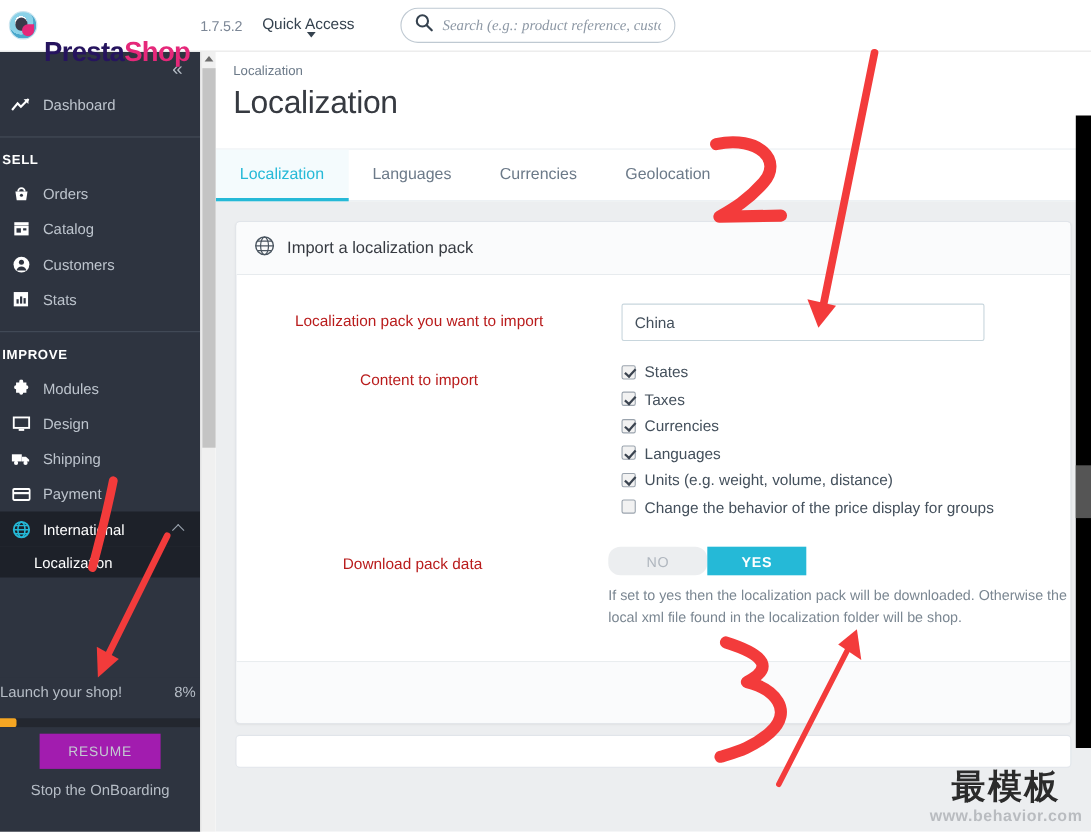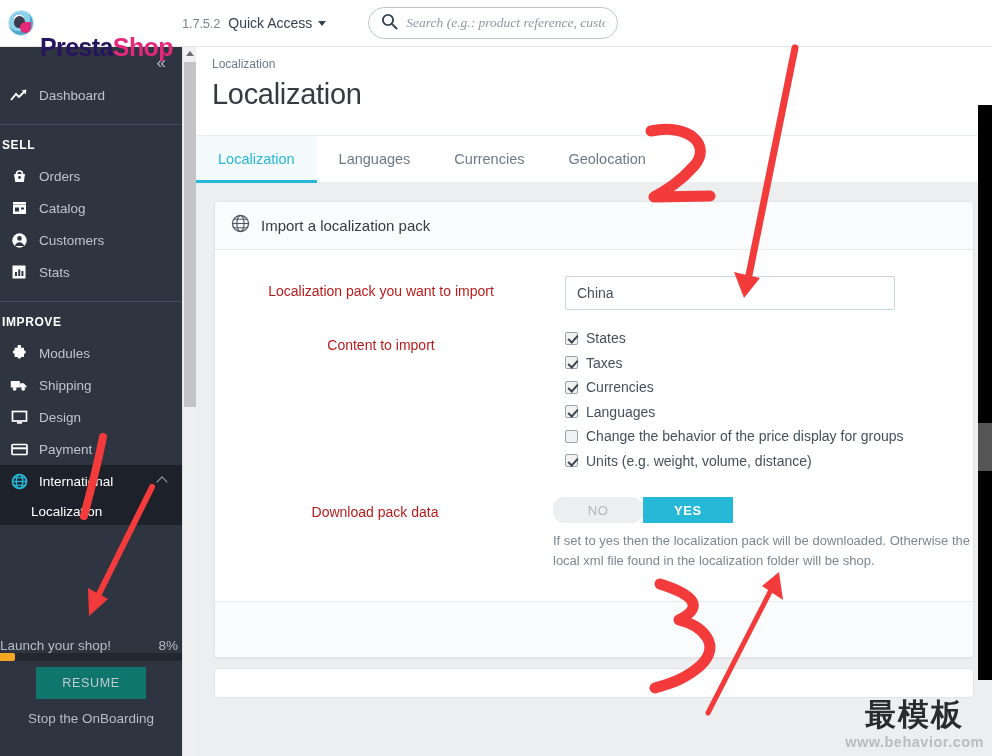--- a/index.html
+++ b/index.html
@@ -34,22 +34,22 @@
   .logo-mark::after {
     content: ""; position: absolute; right: 2px; bottom: 2px;
     width: 11px; height: 11px; border-radius: 50% 0 50% 50%;
     background: #e5287a;
   }
   .logo-text { font-size: 25px; font-weight: bold; letter-spacing: -.6px; margin-left: 6px; margin-top: 48px; }
   .logo-presta { color: #26145e; }
   .logo-shop { color: #e5287a; }
   .version { font-size: 13px; color: #7c8796; margin-left: 9px; letter-spacing: -.2px; }
   .quick-access {
-    font-size: 14px; color: #35424f; margin-left: 8px;
-    display: flex; align-items: center; cursor: pointer;
+    font-size: 14px; color: #35424f; margin-left: 18px;
+    display: flex; align-items: center; cursor: pointer; flex-direction: column;
   }
   .caret-dn {
     width: 0; height: 0; margin-left: 6px;
     border-left: 4.5px solid transparent;
     border-right: 4.5px solid transparent;
     border-top: 5.5px solid #35424f;
   }
   .search-box {
     margin-left: 42px;
     width: 250px; height: 32px;
@@ -100,27 +100,27 @@
   .chev-up {
     position: absolute; right: 16px; width: 8px; height: 8px;
     border-left: 1.6px solid #9aa3ae; border-top: 1.6px solid #9aa3ae;
     transform: rotate(45deg); top: 13px;
   }
 
   
   #onboard { position: absolute; left: 0; bottom: 0; width: 182px; background: #2e3440; }
   .ob-row {
     display: flex; justify-content: space-between; align-items: center;
-    color: #b6bdc6; font-size: 13.5px; padding: 6px 4px 0 0;
+    color: #b6bdc6; font-size: 13.5px; padding: 6px 4px 16px 0;
   }
   .ob-bar { height: 8px; background: #23272f; position: relative; }
   .ob-bar-fill { position: absolute; left: 0; top: 0; height: 8px; width: 12%; background: #f5a623; border-radius: 0 2px 2px 0; }
   .ob-resume-wrap { display: flex; justify-content: center; padding-top: 6px; }
   .ob-resume {
-    background: #0f766e; color: #c3c9d1; font-size: 12.5px;
+    background: #a21caf; color: #c3c9d1; font-size: 12.5px;
     letter-spacing: .7px; padding: 9px 26px; cursor: pointer;
   }
   .ob-stop { text-align: center; color: #b6bdc6; font-size: 13.5px; padding: 12px 0 30px 0; cursor: pointer; }
 
   
   #side-scroll {
     position: absolute; left: 182px; top: 47px;
     width: 14px; height: 709px; background: #f0f0f0;
     border-left: 1px solid #e0e0e0; z-index: 31;
   }
@@ -319,37 +319,37 @@
   <div class="nav-item">
     <span class="ico">
       <svg width="17" height="16" viewBox="0 0 17 16">
           <path d="M6.5 1.5a1.8 1.8 0 013.6 0v1.2H13v2.6a1.8 1.8 0 010 3.6V12h-2.9a1.8 1.8 0 01-3.6 0H3.6V8.9a1.8 1.8 0 010-3.6V2.7h2.9z" fill="#fff"></path>
         </svg>
     </span>
     <span>Modules</span>
   </div>
   <div class="nav-item">
     <span class="ico">
+      <svg width="17" height="15" viewBox="0 0 17 15">
+          <rect x="1.5" y="1.5" width="14" height="9.5" fill="none" stroke="#fff" stroke-width="1.7"></rect>
+          <rect x="6" y="12" width="5" height="1.7" fill="#fff"></rect>
+        </svg>
+    </span>
+    <span>Design</span>
+  </div>
+  <div class="nav-item">
+    <span class="ico">
       <svg width="18" height="14" viewBox="0 0 18 14">
           <rect x="0.8" y="3" width="9" height="6.5" fill="#fff"></rect>
           <path d="M10 5.2h3.6L16.5 8v1.5H10z" fill="#fff"></path>
           <circle cx="4.6" cy="10.8" r="1.9" fill="#fff"></circle>
           <circle cx="13.2" cy="10.8" r="1.9" fill="#fff"></circle>
         </svg>
     </span>
     <span>Shipping</span>
-  </div>
-  <div class="nav-item">
-    <span class="ico">
-      <svg width="17" height="15" viewBox="0 0 17 15">
-          <rect x="1.5" y="1.5" width="14" height="9.5" fill="none" stroke="#fff" stroke-width="1.7"></rect>
-          <rect x="6" y="12" width="5" height="1.7" fill="#fff"></rect>
-        </svg>
-    </span>
-    <span>Design</span>
   </div>
   <div class="nav-item">
     <span class="ico">
       <svg width="17" height="13" viewBox="0 0 17 13">
           <rect x="1" y="1.5" width="15" height="10" rx="1" fill="none" stroke="#fff" stroke-width="1.7"></rect>
           <rect x="1" y="4.3" width="15" height="2" fill="#fff"></rect>
         </svg>
     </span>
     <span>Payment</span>
   </div>
@@ -437,26 +437,26 @@
             </div>
             <div class="cb-row">
               <span class="cb checked"></span>
               <span>Currencies</span>
             </div>
             <div class="cb-row">
               <span class="cb checked"></span>
               <span>Languages</span>
             </div>
             <div class="cb-row">
+              <span class="cb checked"></span>
+              <span>Units (e.g. weight, volume, distance)</span>
+            </div>
+            <div class="cb-row">
               <span class="cb"></span>
               <span>Change the behavior of the price display for groups</span>
-            </div>
-            <div class="cb-row">
-              <span class="cb checked"></span>
-              <span>Units (e.g. weight, volume, distance)</span>
             </div>
           </div>
         </div>
 
         <div class="form-row">
           <div class="form-label">Download pack data</div>
           <div class="form-field">
             <div class="toggle">
               <div class="opt no">NO</div>
               <div class="opt yes">YES</div>

